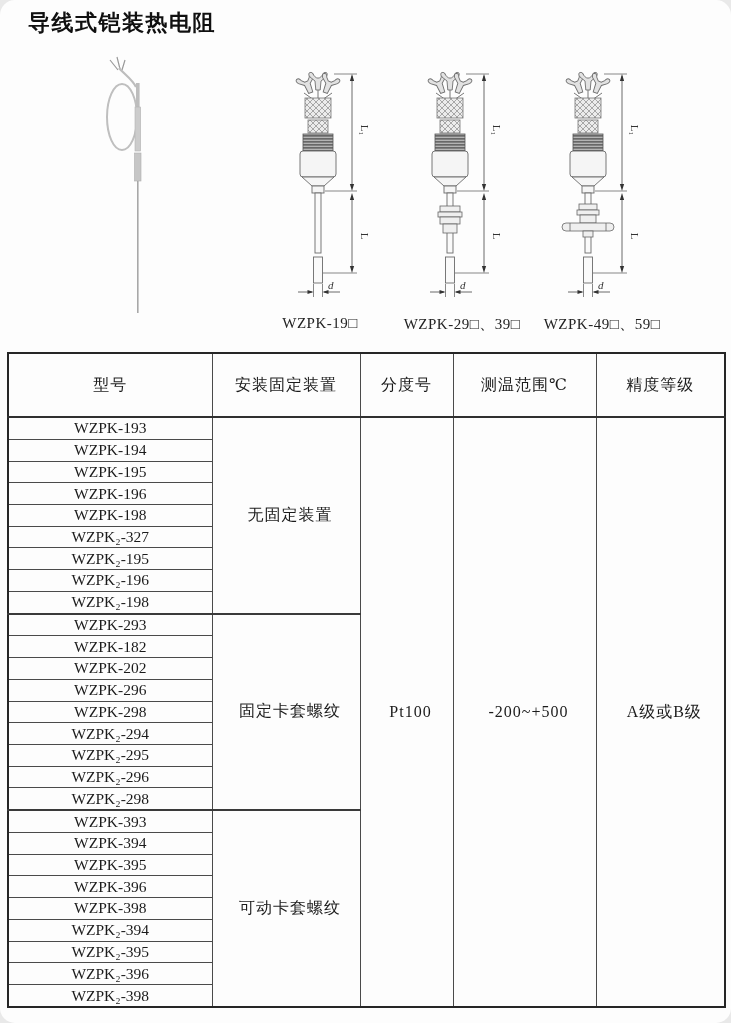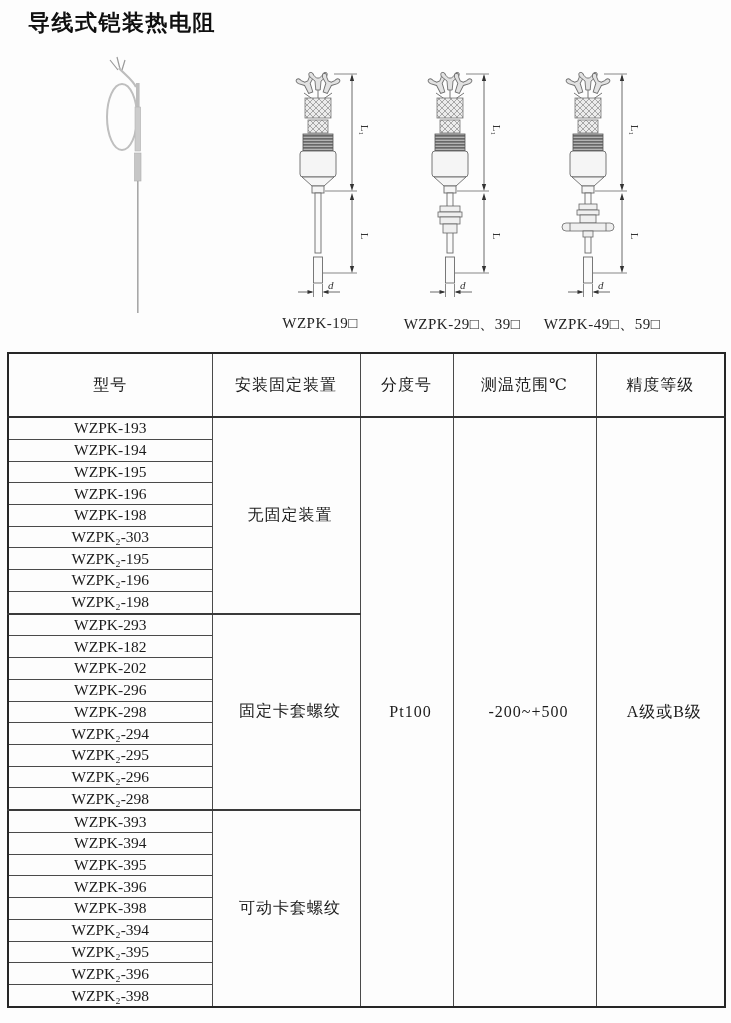--- a/index.html
+++ b/index.html
@@ -1,19 +1,19 @@
 <!DOCTYPE html>
 <html><head>
 <meta charset="utf-8">
 <style>
   html,body{margin:0;padding:0;background:#e9e9e9;}
   .page{
     position:relative;width:731px;height:1023px;margin:0 auto;
     background:#fdfdfd;overflow:hidden;
-    font-family:"Liberation Serif","DejaVu Serif",serif;color:#1b1b1b;
+    font-family:"Liberation Serif","DejaVu Serif",serif;color:#1b1b1b;border-radius:15px;
   }
   .page-title{
     position:absolute;left:28px;top:8px;margin:0;
     font-size:22px;font-weight:bold;letter-spacing:1.5px;color:#101010;
   }
   .fig{position:absolute;}
   .caption{
     position:absolute;top:315px;transform:translateX(-50%);
     font-size:15px;letter-spacing:0.5px;color:#222;white-space:nowrap;text-align:center;
   }
@@ -203,21 +203,21 @@
         <tr>
           <td class="model">WZPK-195</td>
         </tr>
         <tr>
           <td class="model">WZPK-196</td>
         </tr>
         <tr>
           <td class="model">WZPK-198</td>
         </tr>
         <tr>
-          <td class="model">WZPK₂-303</td>
+          <td class="model">WZPK₂-327</td>
         </tr>
         <tr>
           <td class="model">WZPK₂-195</td>
         </tr>
         <tr>
           <td class="model">WZPK₂-196</td>
         </tr>
         <tr>
           <td class="model group-end">WZPK₂-198</td>
         </tr>

